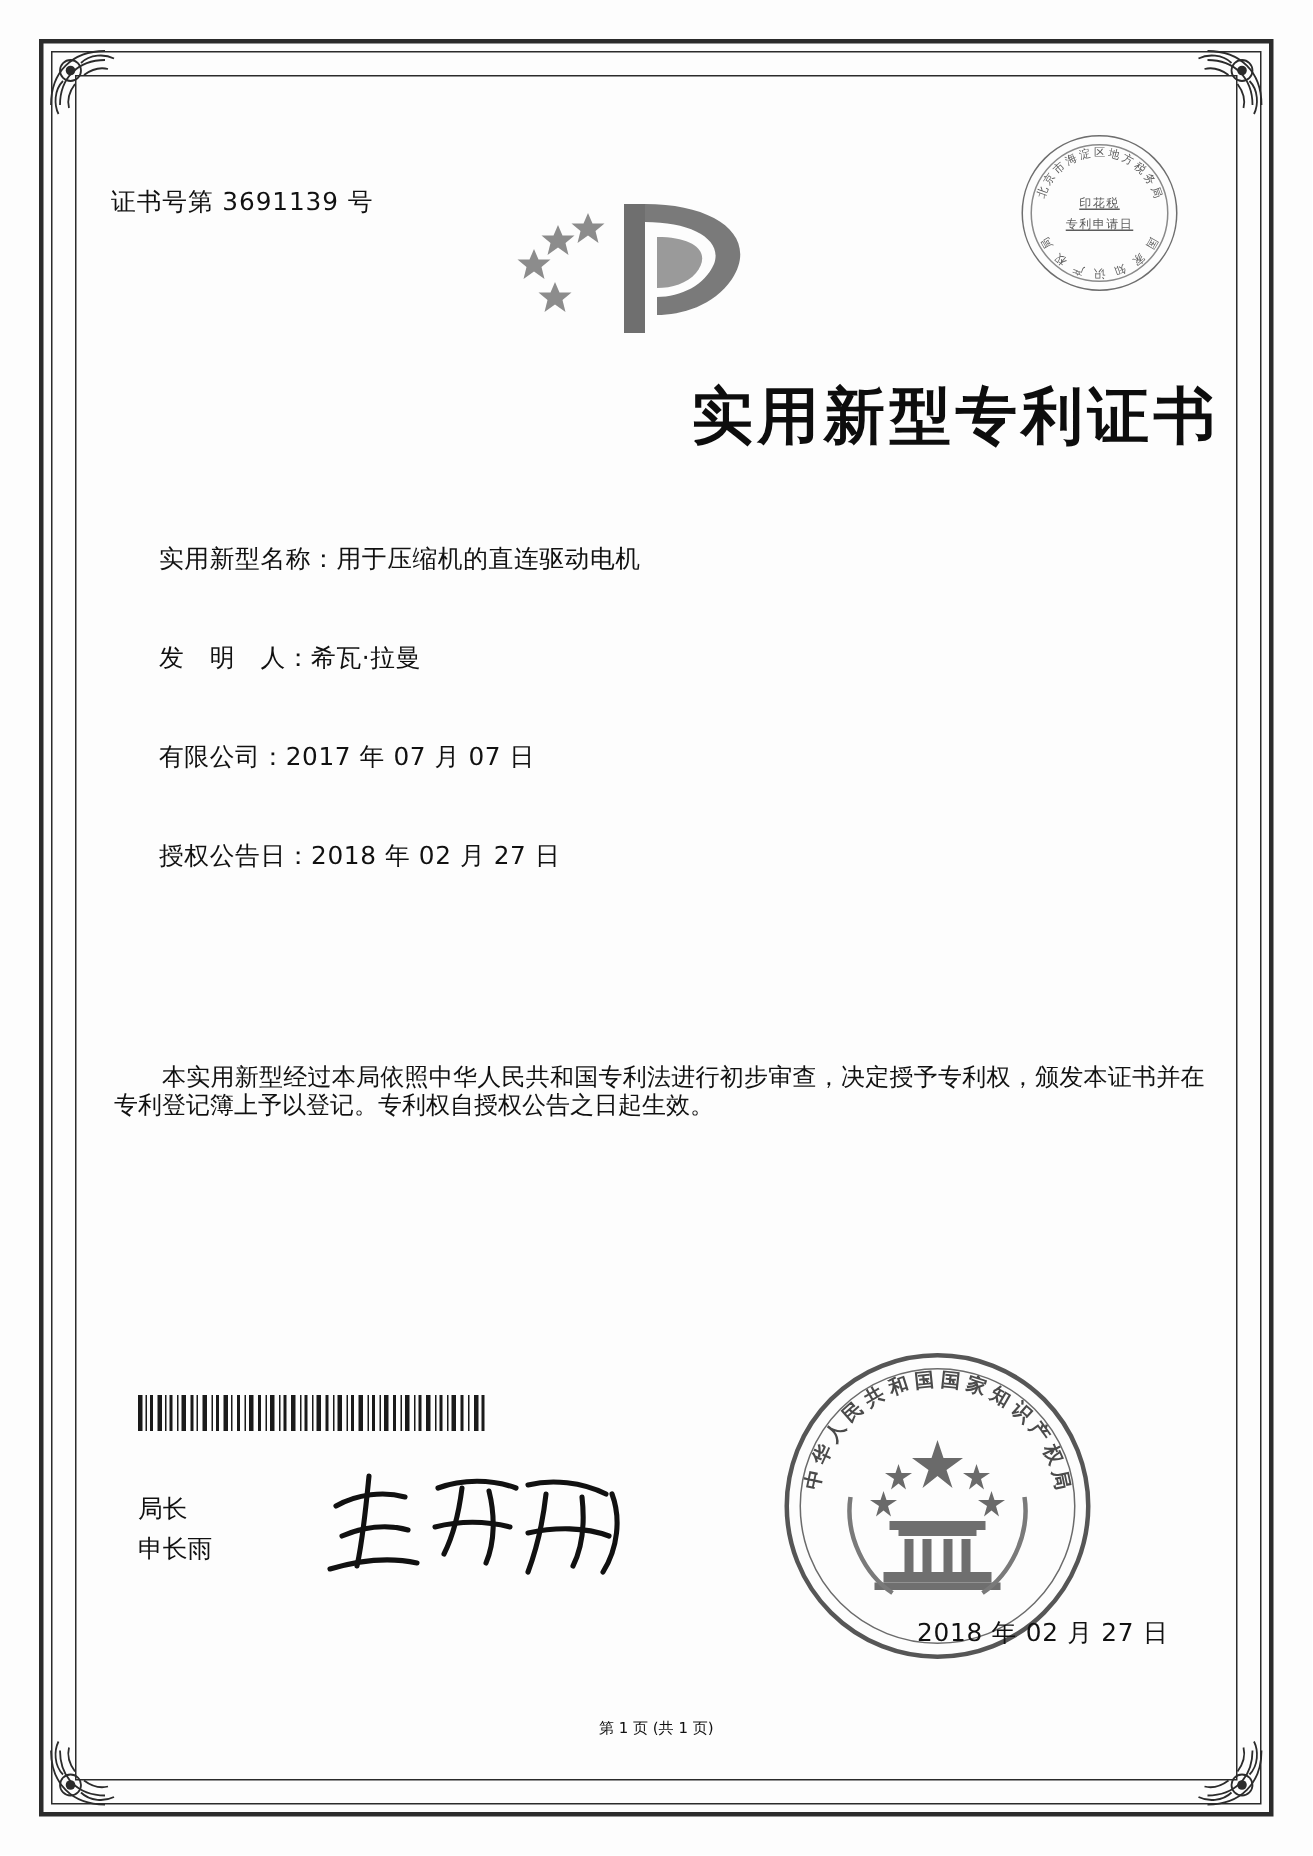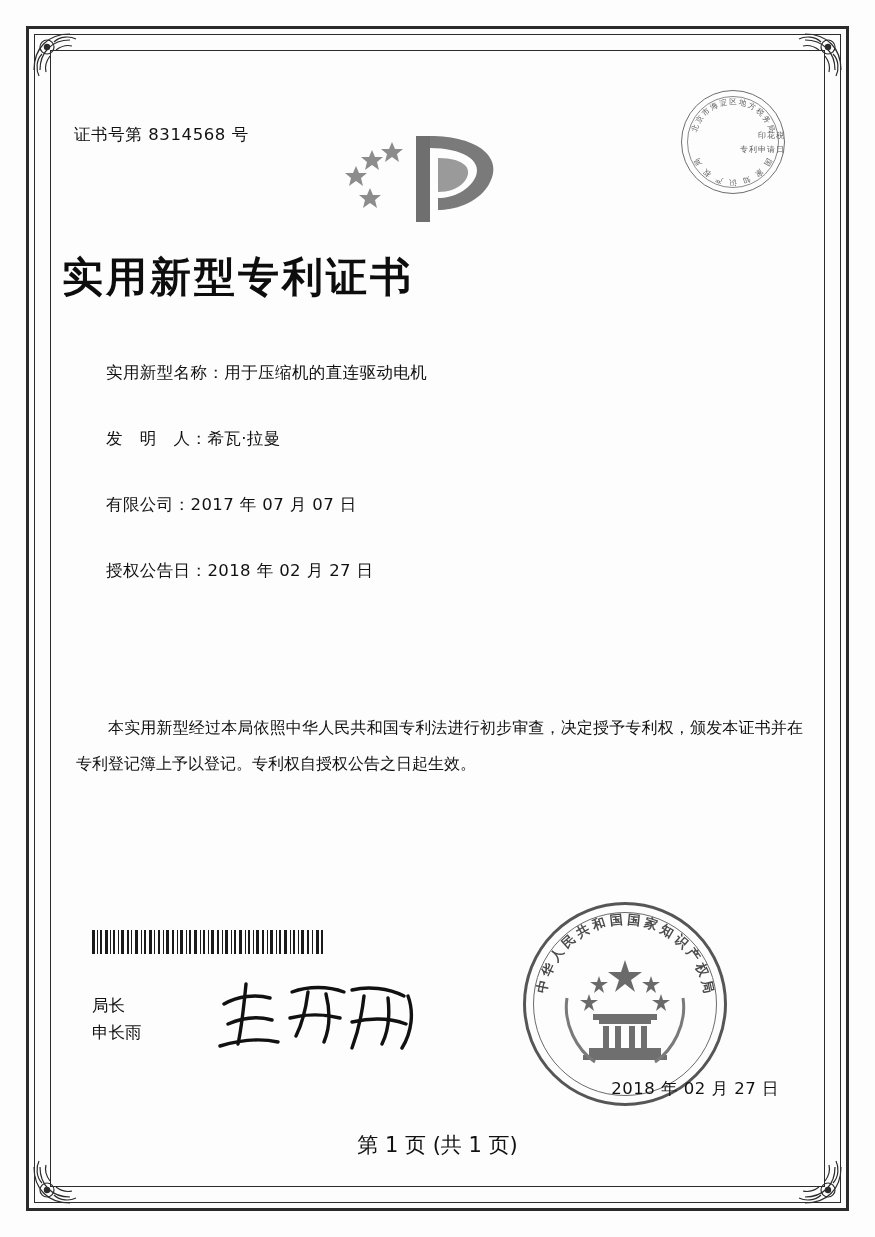--- a/index.html
+++ b/index.html
@@ -110,45 +110,46 @@
   .round-stamp .arc-text span {
     position: absolute;
     left: 50%;
     top: 50%;
     transform-origin: 0 0;
     white-space: nowrap;
   }
   .round-stamp .mid-line {
     position: absolute;
     left: 0; right: 0;
-    text-align: right;
+    text-align: center;
     font-size: 8px;
     color: #5c5c5c;
     font-family: "DejaVu Sans", sans-serif;
     letter-spacing: 1px;
+    text-decoration: underline;
   }
   .round-stamp .mid-line.l1 { top: 40px; }
   .round-stamp .mid-line.l2 { top: 54px; }
 
   
   .logo {
     position: absolute;
     left: 50%;
     top: 52px;
     transform: translateX(-50%);
     width: 200px;
     height: 118px;
   }
 
   .title {
     position: absolute;
     left: 0;
     right: 0;
     top: 188px;
-    text-align: left;
+    text-align: right;
     font-size: 41px;
     font-weight: bold;
     letter-spacing: 3px;
     font-family: "DejaVu Sans", sans-serif;
     color: #0d0d0d;
   }
 
   .fields {
     position: absolute;
     left: 14px;
@@ -166,22 +167,22 @@
   }
   .field .lbl { display: inline; }
   .field .val { display: inline; }
 
   .paras {
     position: absolute;
     left: 14px;
     right: 10px;
     top: 648px;
     font-size: 16px;
-    font-family: Liberation Serif, serif;
-    line-height: 36px;
+    font-family: Liberation Mono, monospace;
+    line-height: 19px;
     color: #111;
     text-align: justify;
   }
   .paras p {
     margin: 0 0 2px 0;
     text-indent: 2em;
   }
 
   
   .barcode {
@@ -255,21 +256,21 @@
     color: #111;
     letter-spacing: 0.5px;
   }
 
   .page-footer {
     position: absolute;
     left: 0;
     right: 0;
     bottom: 16px;
     text-align: center;
-    font-size: 21px;
+    font-size: 10px;
     font-family: "DejaVu Sans", sans-serif;
     color: #111;
   }
 
   .footer-rule {
     position: absolute;
     left: 0;
     right: 0;
     bottom: 46px;
     height: 1px;
@@ -329,21 +330,21 @@
       <circle cx="17" cy="17" r="3.2" fill="currentColor" stroke="none"></circle>
       <path d="M24 12 C30 6 40 6 46 9"></path>
       <path d="M12 24 C6 30 6 40 9 46"></path>
       <path d="M26 20 q8 -6 16 -4"></path>
       <path d="M20 26 q-6 8 -4 16"></path>
     </svg>
   </div>
 
   <div class="content">
 
-    <div class="cert-no">证书号第 8314568 号</div>
+    <div class="cert-no">证书号第 3691139 号</div>
 
     <div class="round-stamp">
       <div class="ring"></div>
       <div class="ring2"></div>
       <div class="arc-text" id="arc-top-stamp">
           <span style="font-size: 7.5px; transform: translate(-37.5877px, -13.6808px) rotate(290deg) translate(-50%, -50%);">北</span>
           <span style="font-size: 7.5px; transform: translate(-33.1615px, -22.3677px) rotate(304deg) translate(-50%, -50%);">京</span>
           <span style="font-size: 7.5px; transform: translate(-26.7652px, -29.7258px) rotate(318deg) translate(-50%, -50%);">市</span>
           <span style="font-size: 7.5px; transform: translate(-18.7789px, -35.3179px) rotate(332deg) translate(-50%, -50%);">海</span>
           <span style="font-size: 7.5px; transform: translate(-9.67688px, -38.8118px) rotate(346deg) translate(-50%, -50%);">淀</span>

